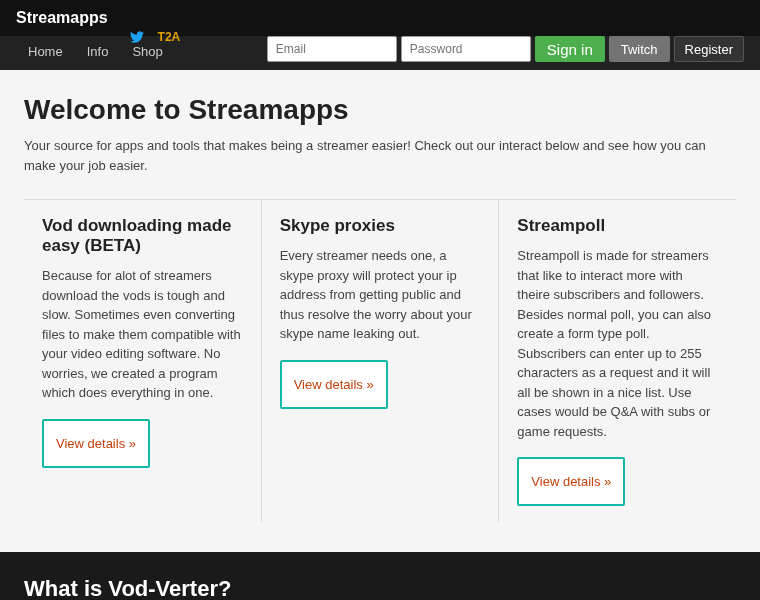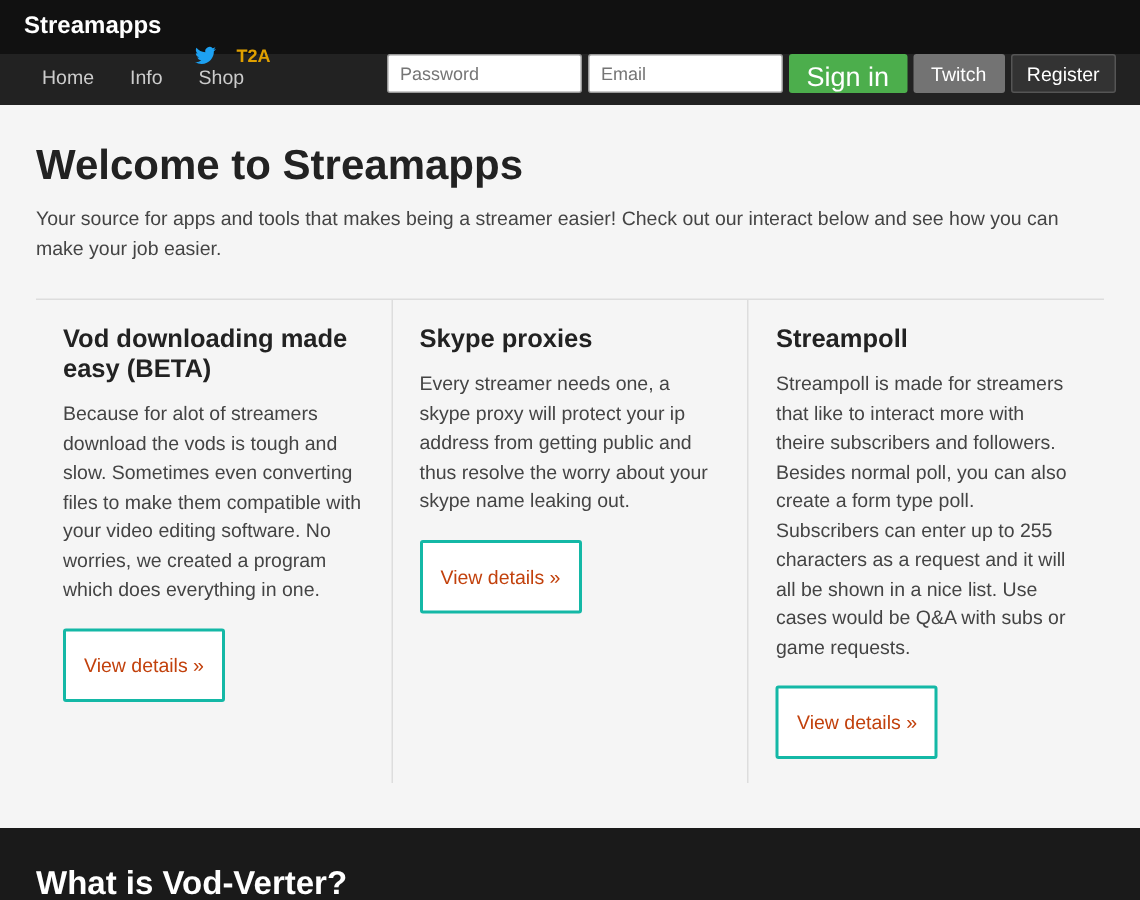--- a/index.html
+++ b/index.html
@@ -62,21 +62,21 @@
       border: 1px solid #999;
       background: #fff;
       border-radius: 2px;
       width: 130px;
     }
     .btn-signin {
       background: #4cae4c;
       color: #fff;
       border: none;
       padding: 5px 12px;
-      font-size: 18px;
+      font-size: 15px;
       cursor: pointer;
       border-radius: 2px;
       height: 26px;
     }
     .btn-twitch {
       background: #737373;
       color: #fff;
       border: none;
       padding: 5px 12px;
       font-size: 13px;
@@ -179,22 +179,22 @@
   <span class="header-icon t2a-icon" style="color:#e0a000;font-size:12px;font-weight:bold;">T2A</span>
 </div>
 
 <div id="navbar">
   <div class="nav-links">
     <a class="nav-link">Home</a>
     <a class="nav-link">Info</a>
     <a class="nav-link">Shop</a>
   </div>
   <div class="nav-auth">
+    <input type="text" placeholder="Email" style="">
     <input type="password" placeholder="Password" style="">
-    <input type="text" placeholder="Email" style="">
     <button class="btn-signin">Sign in</button>
     <button class="btn-twitch">Twitch</button>
     <button class="btn-register">Register</button>
   </div>
 </div>
 
 <div id="main">
   <h1 class="main-title">Welcome to Streamapps</h1>
   <p class="main-subtitle">Your source for apps and tools that makes being a streamer easier! Check out our interact below and see how you can make your job easier.</p>
 

